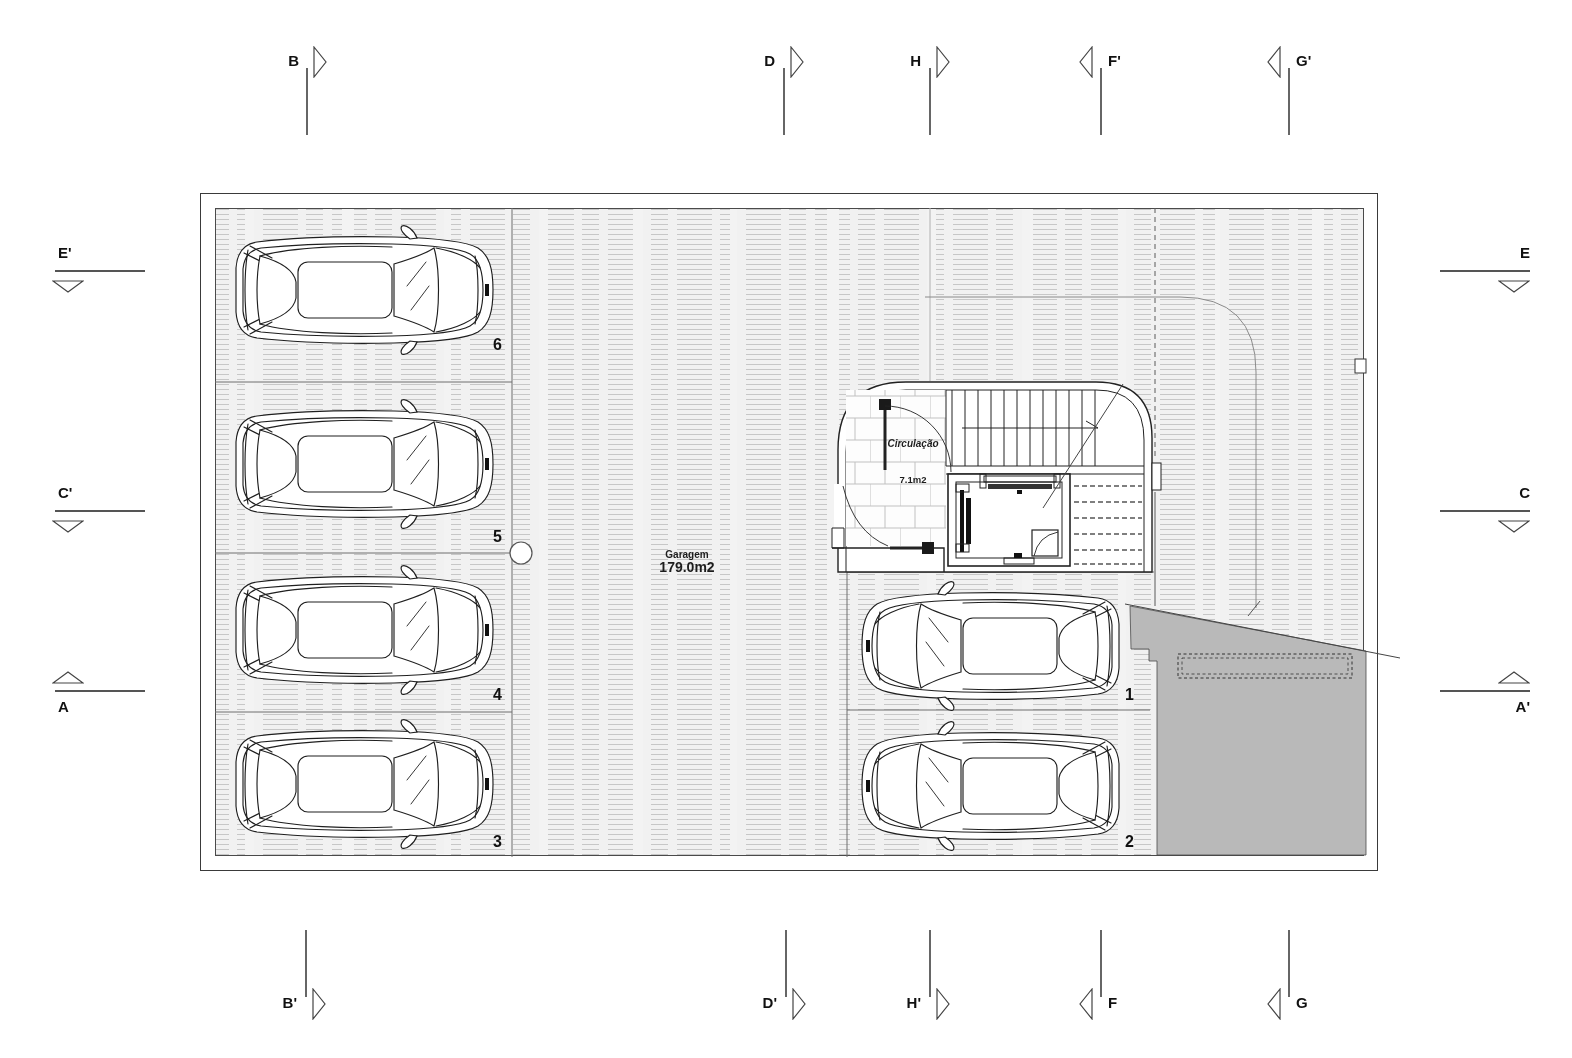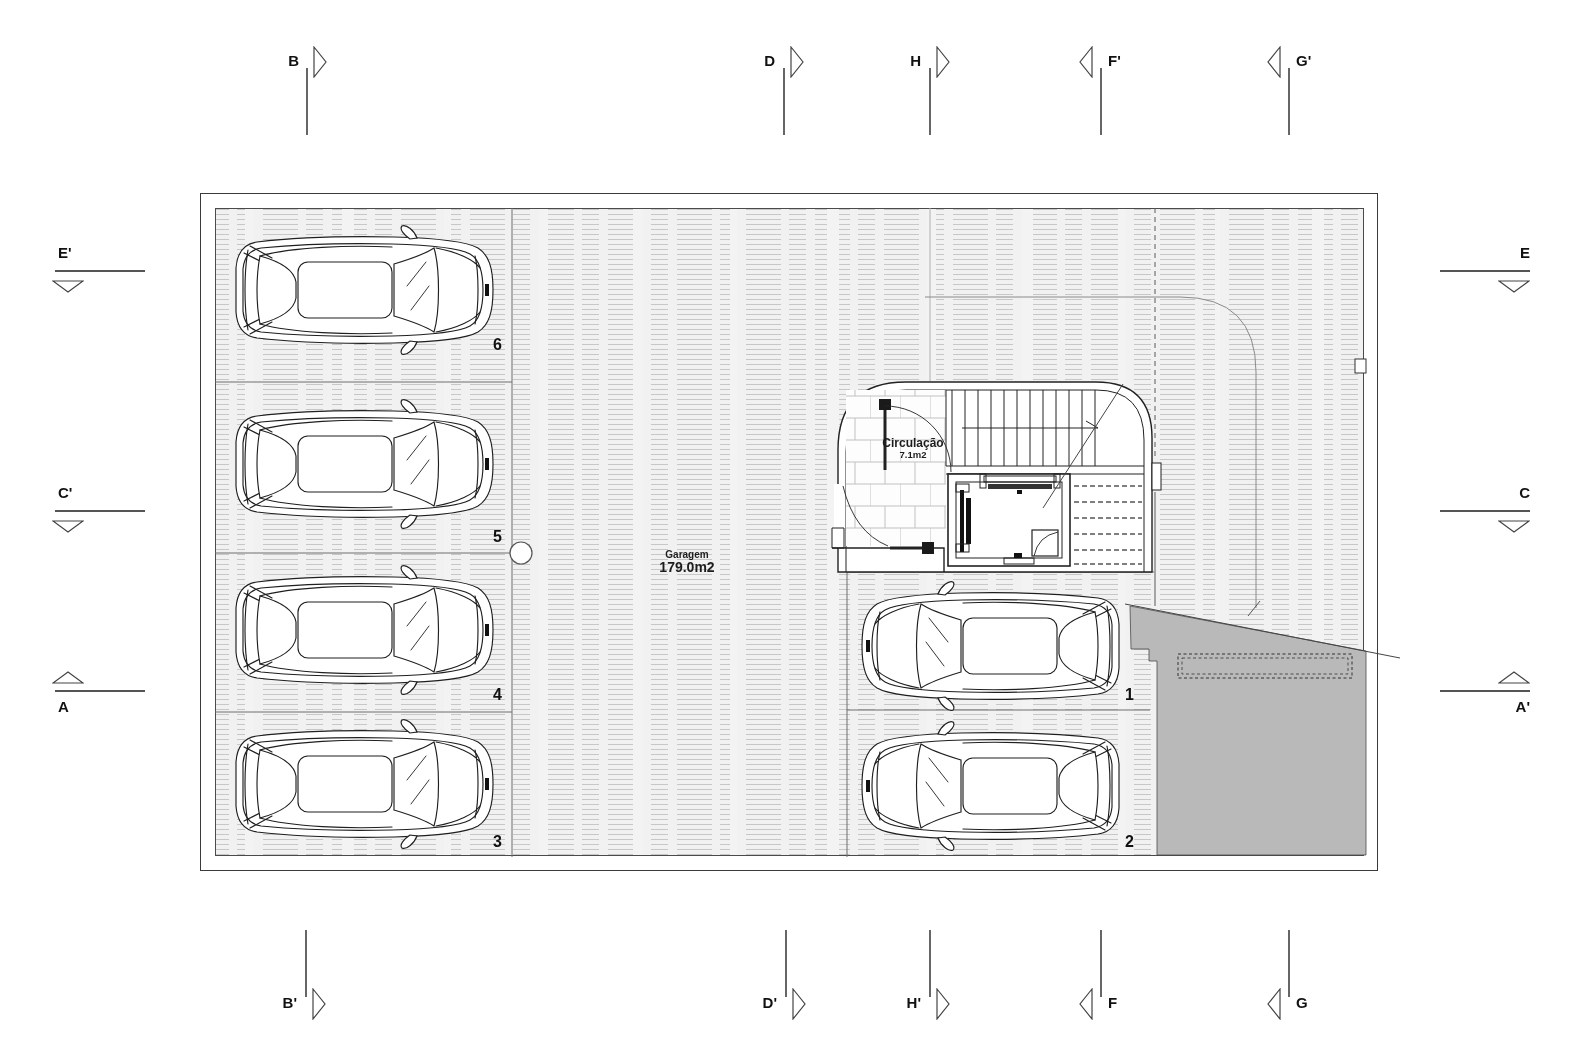--- a/index.html
+++ b/index.html
@@ -271,22 +271,22 @@
     </g>
 
     <circle cx="521" cy="553" r="11" fill="#fff" stroke="#555" stroke-width="1.2"></circle>
   </svg>
 
   <div class="room-label" style="left:627px;top:549px;width:120px;">
     <span class="rn">Garagem</span>
     <span class="ra">179.0m2</span>
   </div>
   <div class="room-label" style="left:863px;top:438px;width:100px;font-size:9.5px;">
-    <span class="rn" style="font-size:12px;line-height:11px;">Circulação</span>
-    <span class="ra" style="font-size:9.5px;line-height:11px;">7.1m2</span>
+    <span class="rn" style="font-size:10px;line-height:11px;font-style:italic;">Circulação</span>
+    <span class="ra" style="font-size:9.5px;line-height:11px;margin-top:25px;">7.1m2</span>
   </div>
 
   <div class="stall-no" style="left:472px;top:336px;">6</div>
   <div class="stall-no" style="left:472px;top:528px;">5</div>
   <div class="stall-no" style="left:472px;top:686px;">4</div>
   <div class="stall-no" style="left:472px;top:833px;">3</div>
   <div class="stall-no" style="left:1104px;top:686px;">1</div>
   <div class="stall-no" style="left:1104px;top:833px;">2</div>
 
 </div>

